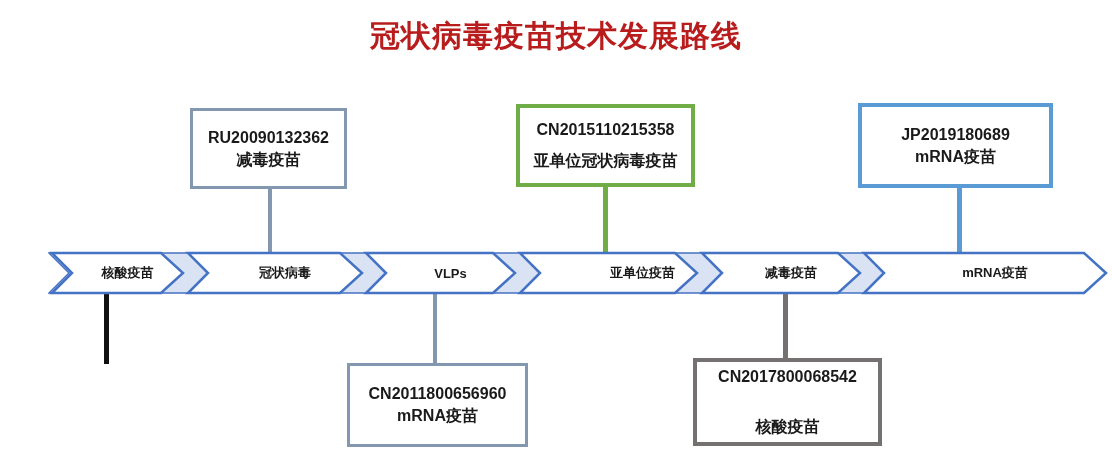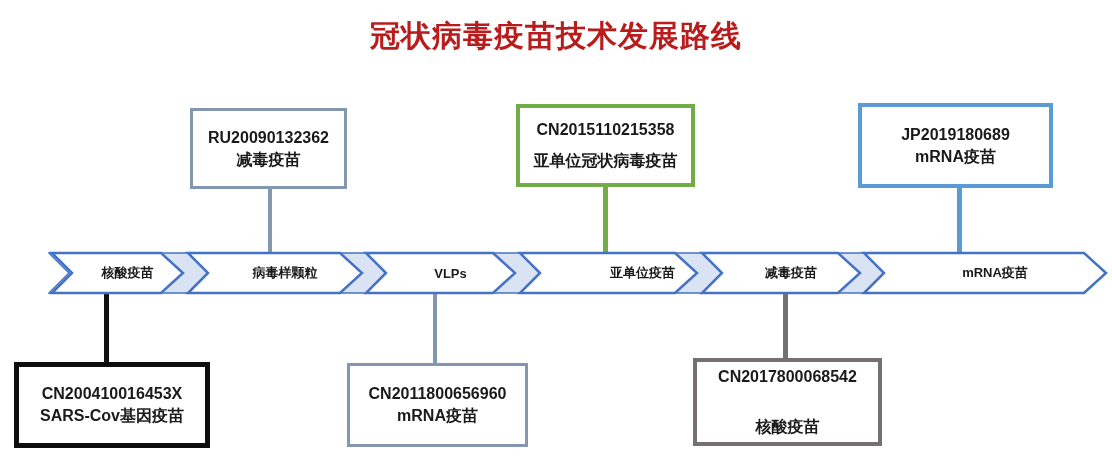--- a/index.html
+++ b/index.html
@@ -62,43 +62,39 @@
     <polygon points="1,2 1036,2 1058,22 1036,42 1,42 21,22" fill="#dae3f3" stroke="#4472c4" stroke-width="1.5"></polygon>
     <polygon points="4,2 113,2 135,22 113,42 4,42 24,22" fill="#ffffff" stroke="#4472c4" stroke-width="2.5"></polygon>
     <polygon points="140,2 292,2 314,22 292,42 140,42 160,22" fill="#ffffff" stroke="#4472c4" stroke-width="2.5"></polygon>
     <polygon points="318,2 445,2 467,22 445,42 318,42 338,22" fill="#ffffff" stroke="#4472c4" stroke-width="2.5"></polygon>
     <polygon points="472,2 627,2 649,22 627,42 472,42 492,22" fill="#ffffff" stroke="#4472c4" stroke-width="2.5"></polygon>
     <polygon points="654,2 790,2 812,22 790,42 654,42 674,22" fill="#ffffff" stroke="#4472c4" stroke-width="2.5"></polygon>
     <polygon points="816,2 1036,2 1058,22 1036,42 816,42 836,22" fill="#ffffff" stroke="#4472c4" stroke-width="2.5"></polygon>
   </svg>
 
   <div class="stage-label" id="lbl-0">核酸疫苗</div>
-  <div class="stage-label" id="lbl-1">病毒样颗粒</div>
+  <div class="stage-label" id="lbl-1">冠状病毒</div>
   <div class="stage-label" id="lbl-2">VLPs</div>
   <div class="stage-label" id="lbl-3">亚单位疫苗</div>
   <div class="stage-label" id="lbl-4">减毒疫苗</div>
   <div class="stage-label" id="lbl-5">mRNA疫苗</div>
 
   <div class="pbox" id="box-ru">
     <div class="num">RU20090132362</div>
     <div class="lab">减毒疫苗</div>
   </div>
   <div class="pbox" id="box-sub">
     <div class="num">CN2015110215358</div>
     <div class="lab">亚单位冠状病毒疫苗</div>
   </div>
   <div class="pbox" id="box-mrna">
     <div class="num">JP2019180689</div>
     <div class="lab">mRNA疫苗</div>
   </div>
 
-  <div class="pbox" id="box-sars">
-    <div class="num">CN200410016453X</div>
-    <div class="lab">SARS-Cov基因疫苗</div>
-  </div>
   <div class="pbox" id="box-vlp">
     <div class="num">CN2011800656960</div>
     <div class="lab">mRNA疫苗</div>
   </div>
   <div class="pbox" id="box-cor">
     <div class="num">CN2017800068542</div>
     <div class="lab">核酸疫苗</div>
   </div>
 
 </div>

